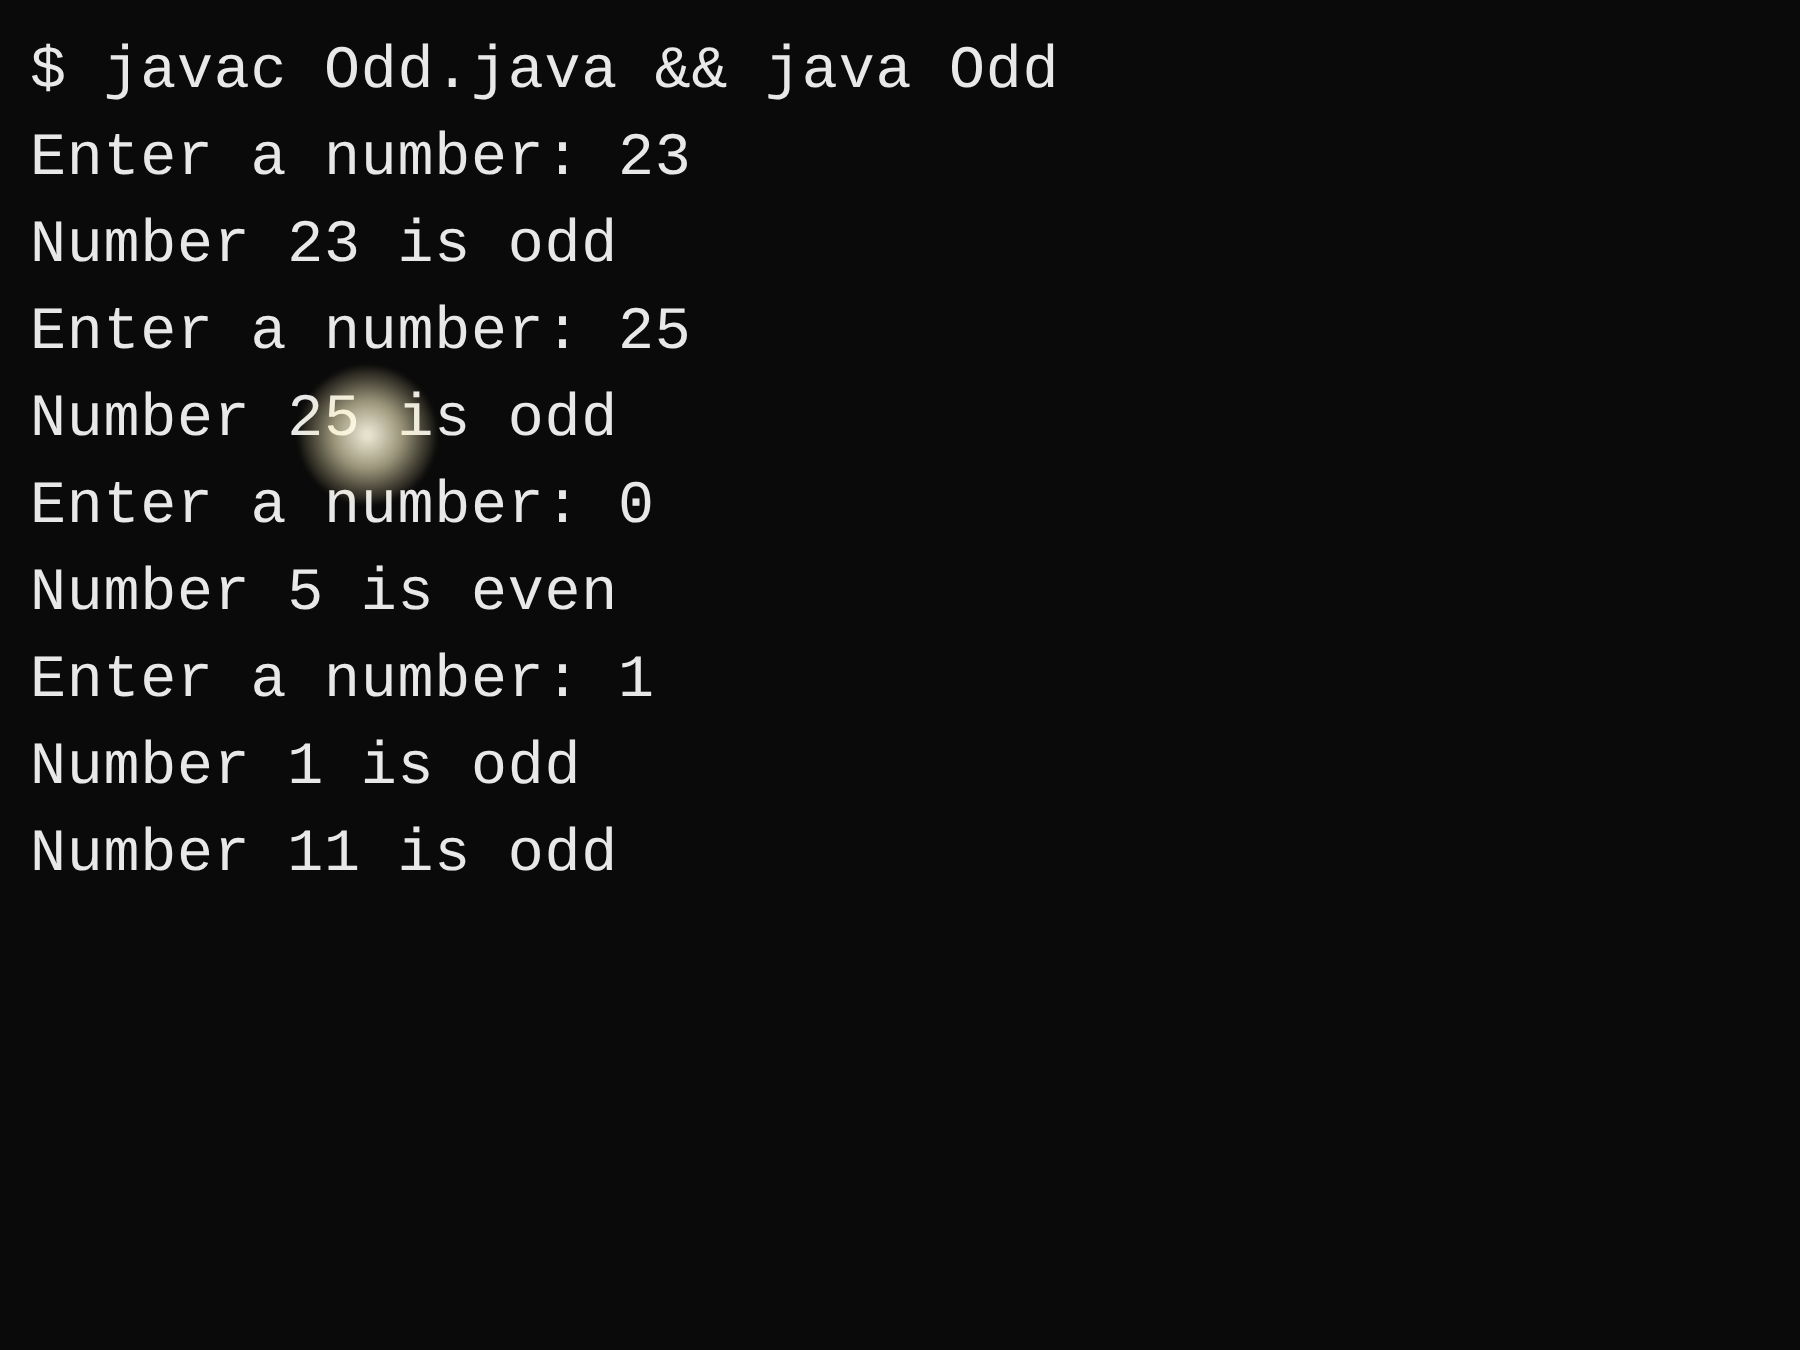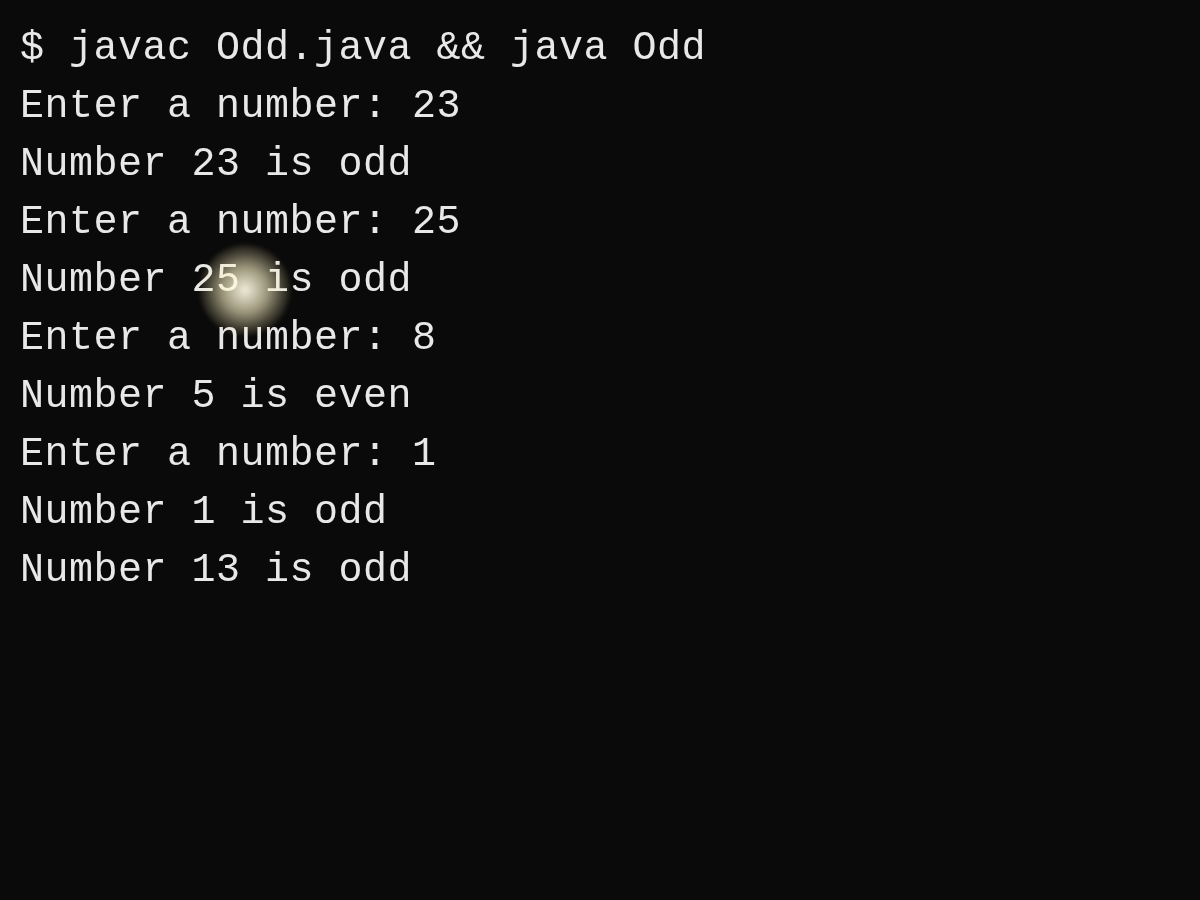--- a/index.html
+++ b/index.html
@@ -71,19 +71,19 @@
 <div class="terminal">
   <div class="top-color-fragment">
     <span class="frag-green">▄▄▄▄▄</span>
     <span class="frag-magenta">▄▄▄▄▄▄▄</span>
   </div>
   <div class="line">$ javac Odd.java &amp;&amp; java Odd</div>
   <div class="line">Enter a number: 23</div>
   <div class="line">Number 23 is odd</div>
   <div class="line">Enter a number: 25</div>
   <div class="line">Number 25 is odd</div>
-  <div class="line">Enter a number: 8</div>
+  <div class="line">Enter a number: 0</div>
   <div class="line">Number 5 is even</div>
   <div class="line">Enter a number: 1</div>
   <div class="line">Number 1 is odd</div>
-  <div class="line">Number 13 is odd</div>
+  <div class="line">Number 11 is odd</div>
   <div class="glare"></div>
 </div>
 
 </body></html>

